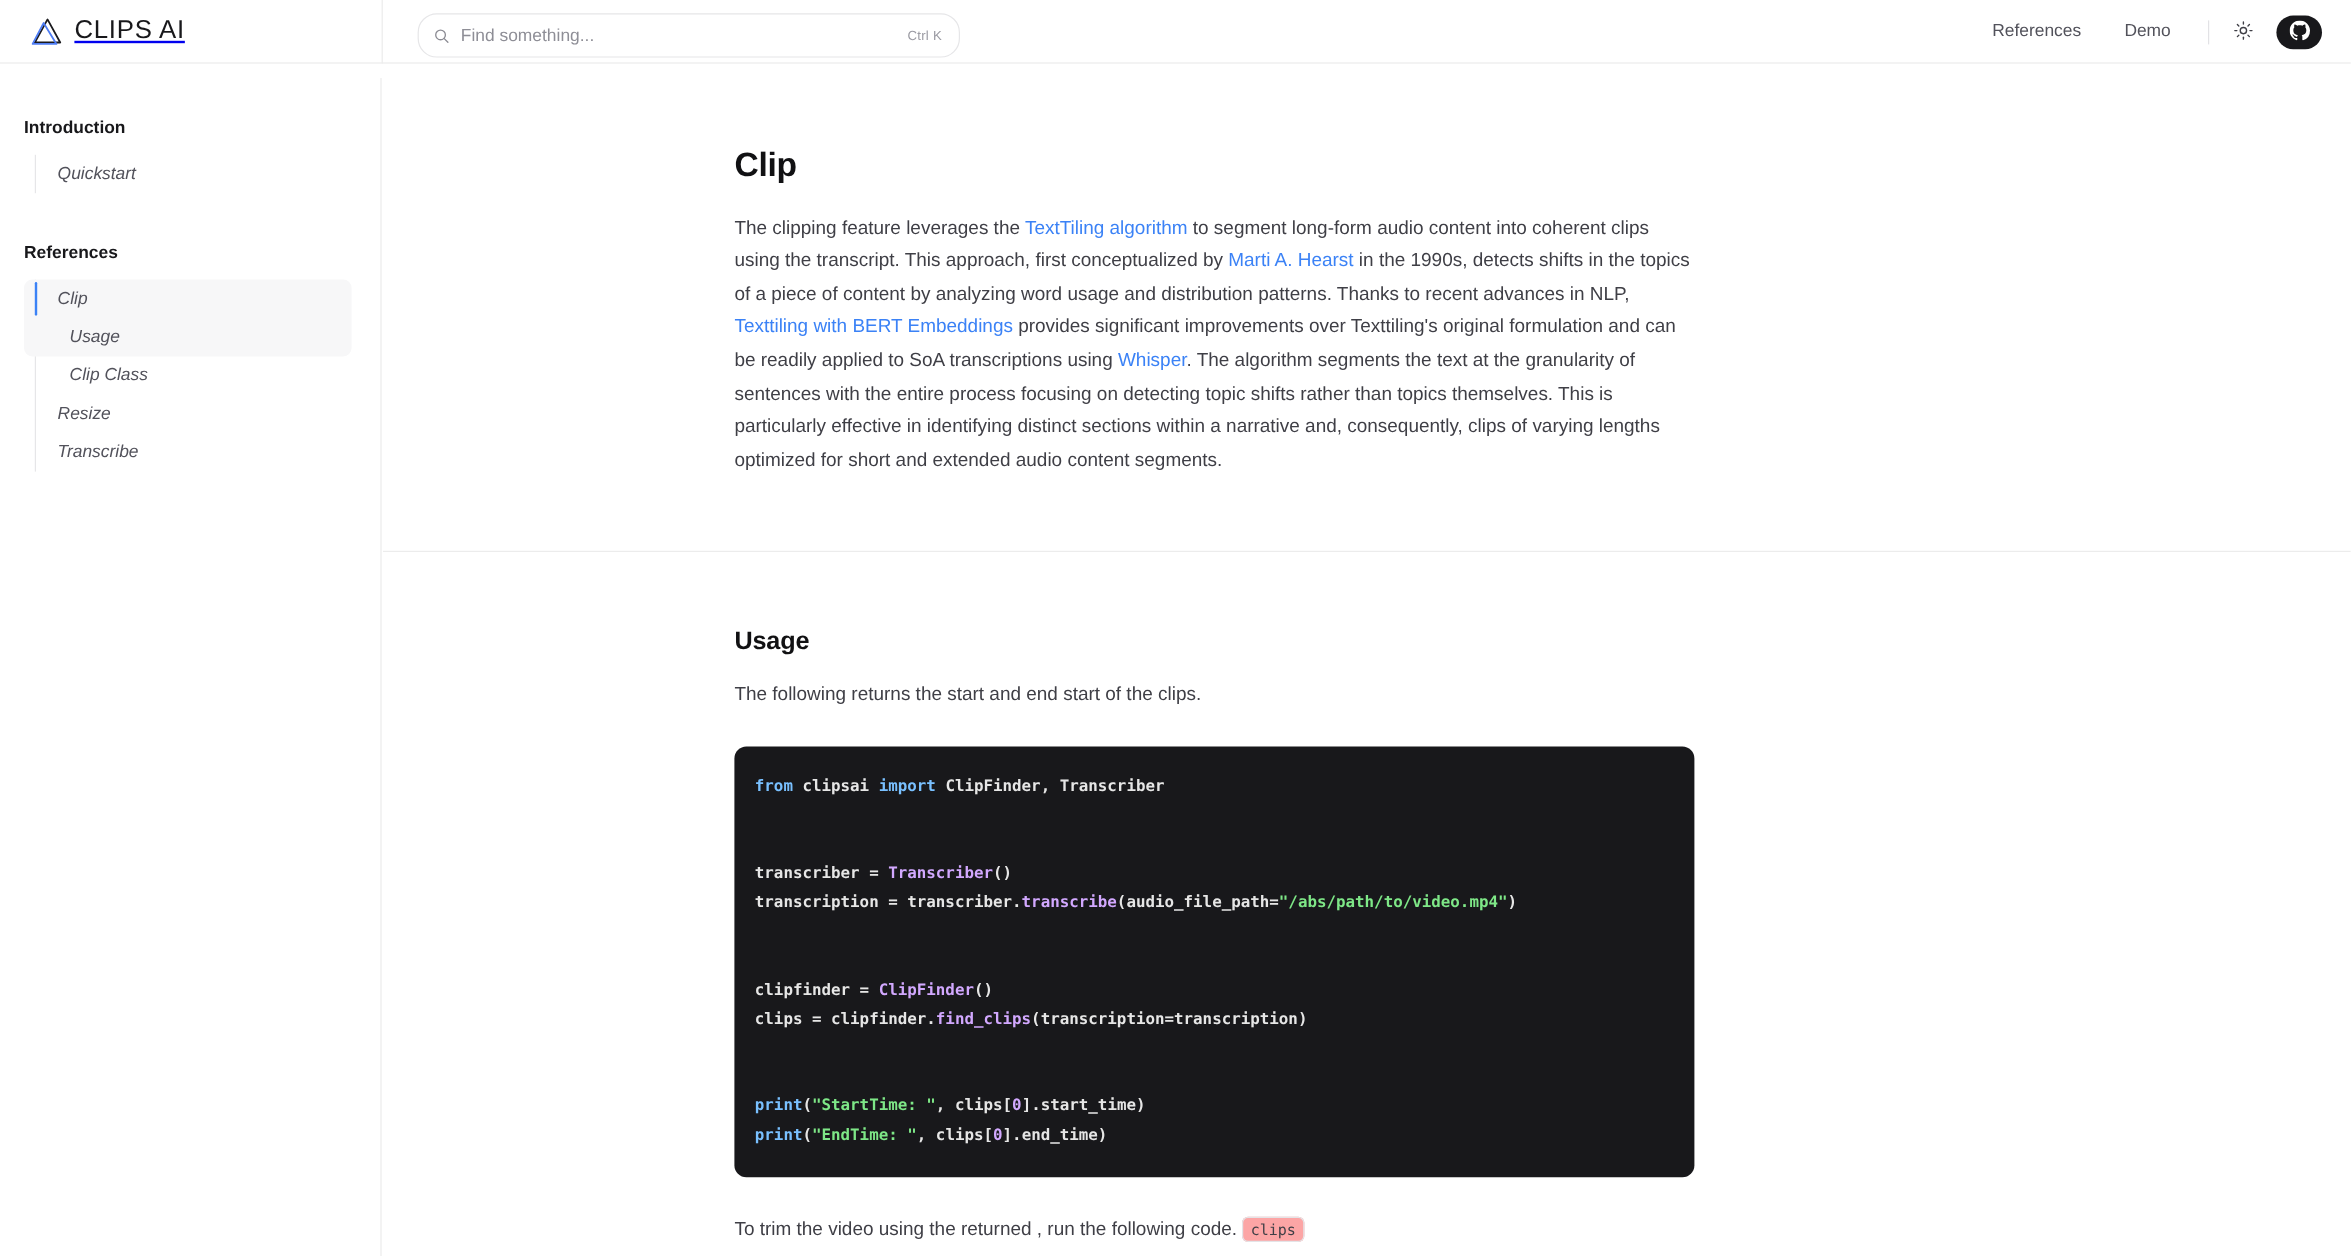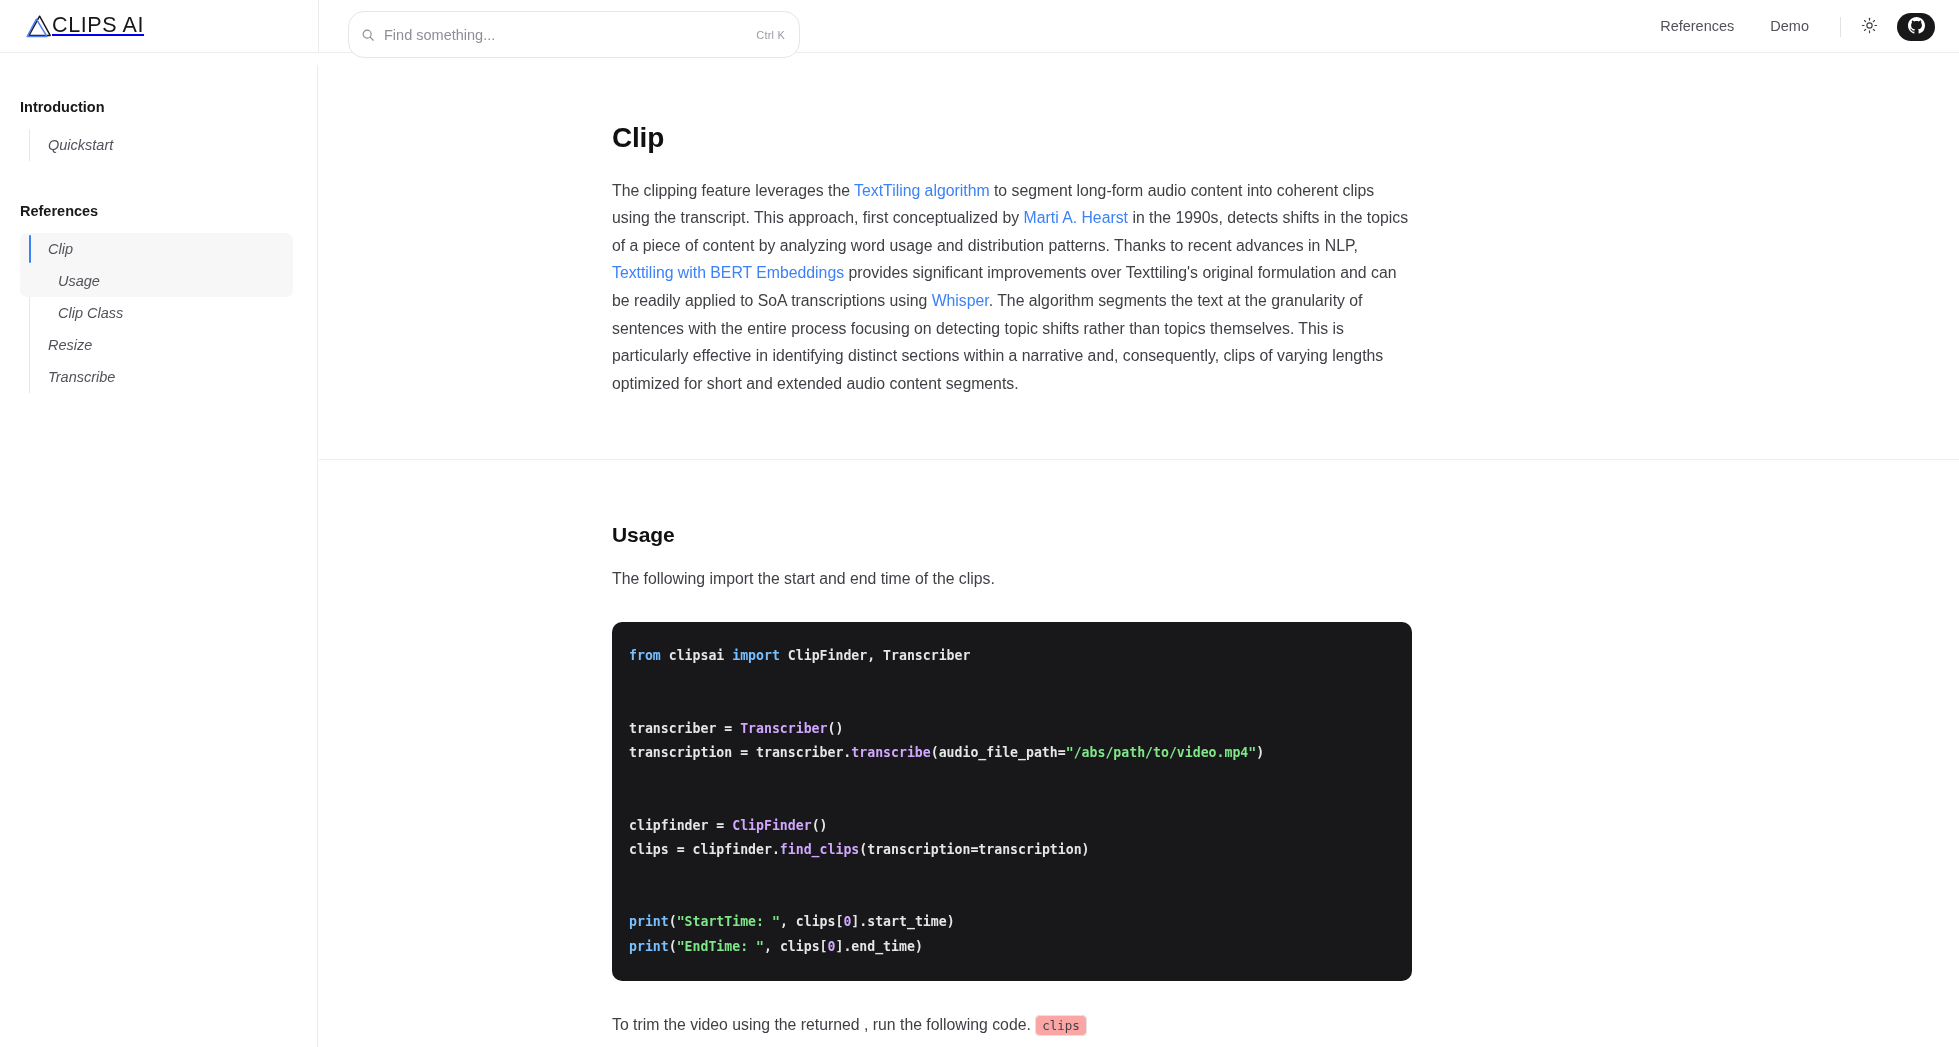--- a/index.html
+++ b/index.html
@@ -16,38 +16,38 @@
   
   .topbar {
     position: absolute; top: 0; left: 0;
     width: 1959px; height: 53px;
     background: #ffffff;
     border-bottom: 1px solid #ececec;
     z-index: 20;
   }
   .brand {
     position: absolute; left: 26px; top: 12px;
-    display: flex; align-items: center; gap: 0;
+    display: flex; align-items: center; gap: 10px;
     height: 28px;
   }
   .brand-mark { width: 26px; height: 24px; display: block; }
   .brand-text {
     font-size: 21.5px; font-weight: 400; letter-spacing: .6px;
     color: #18181b; line-height: 1; white-space: nowrap;
   }
 
   .topbar-divider-v {
     position: absolute; left: 318px; top: 0; width: 1px; height: 53px;
     background: #ececec;
   }
 
   
   .search {
     position: absolute; left: 348px; top: 11px;
-    width: 452px; height: 47px;
+    width: 452px; height: 37px;
     border: 1px solid #e6e6e8; border-radius: 16px;
     background: #ffffff;
     display: flex; align-items: center;
     padding: 0 14px 0 12px;
     cursor: text;
   }
   .search-icon { width: 14px; height: 14px; flex: 0 0 auto; margin-right: 9px; color: #8b8b93; }
   .search-placeholder {
     font-size: 14.5px; color: #8e8e96; flex: 1 1 auto;
     white-space: nowrap; overflow: hidden;
@@ -260,21 +260,21 @@
         <h1 class="doc-title">Clip</h1>
         <p class="doc-p"><span>The clipping feature leverages the </span><a class="doc-link" href="#">TextTiling algorithm</a><span> to segment long-form audio content into coherent clips using the transcript. This approach, first conceptualized by </span><a class="doc-link" href="#">Marti A. Hearst</a><span> in the 1990s, detects shifts in the topics of a piece of content by analyzing word usage and distribution patterns. Thanks to recent advances in NLP, </span><a class="doc-link" href="#">Texttiling with BERT Embeddings</a><span> provides significant improvements over Texttiling's original formulation and can be readily applied to SoA transcriptions using </span><a class="doc-link" href="#">Whisper</a><span>. The algorithm segments the text at the granularity of sentences with the entire process focusing on detecting topic shifts rather than topics themselves. This is particularly effective in identifying distinct sections within a narrative and, consequently, clips of varying lengths optimized for short and extended audio content segments.</span></p>
       </div>
     </section>
 
     <div class="sec-divider"></div>
 
     <section class="section">
       <div class="section-inner" style="padding-top:62px;">
         <h2 class="doc-h2">Usage</h2>
-        <p class="doc-p" style="margin-bottom:30px;">The following import the start and end time of the clips.</p>
+        <p class="doc-p" style="margin-bottom:30px;">The following returns the start and end start of the clips.</p>
 
         <pre class="codeblock" id="code-block-1"><span class="tok-kw">from</span><span class="tok-pl"> clipsai </span><span class="tok-kw">import</span><span class="tok-pl"> ClipFinder, Transcriber</span>
 
 
 <span class="tok-pl">transcriber = </span><span class="tok-cls">Transcriber</span><span class="tok-pl">()</span>
 <span class="tok-pl">transcription = transcriber.</span><span class="tok-fn">transcribe</span><span class="tok-pl">(audio_file_path=</span><span class="tok-str">"/abs/path/to/video.mp4"</span><span class="tok-pl">)</span>
 
 
 <span class="tok-pl">clipfinder = </span><span class="tok-cls">ClipFinder</span><span class="tok-pl">()</span>
 <span class="tok-pl">clips = clipfinder.</span><span class="tok-fn">find_clips</span><span class="tok-pl">(transcription=transcription)</span>

